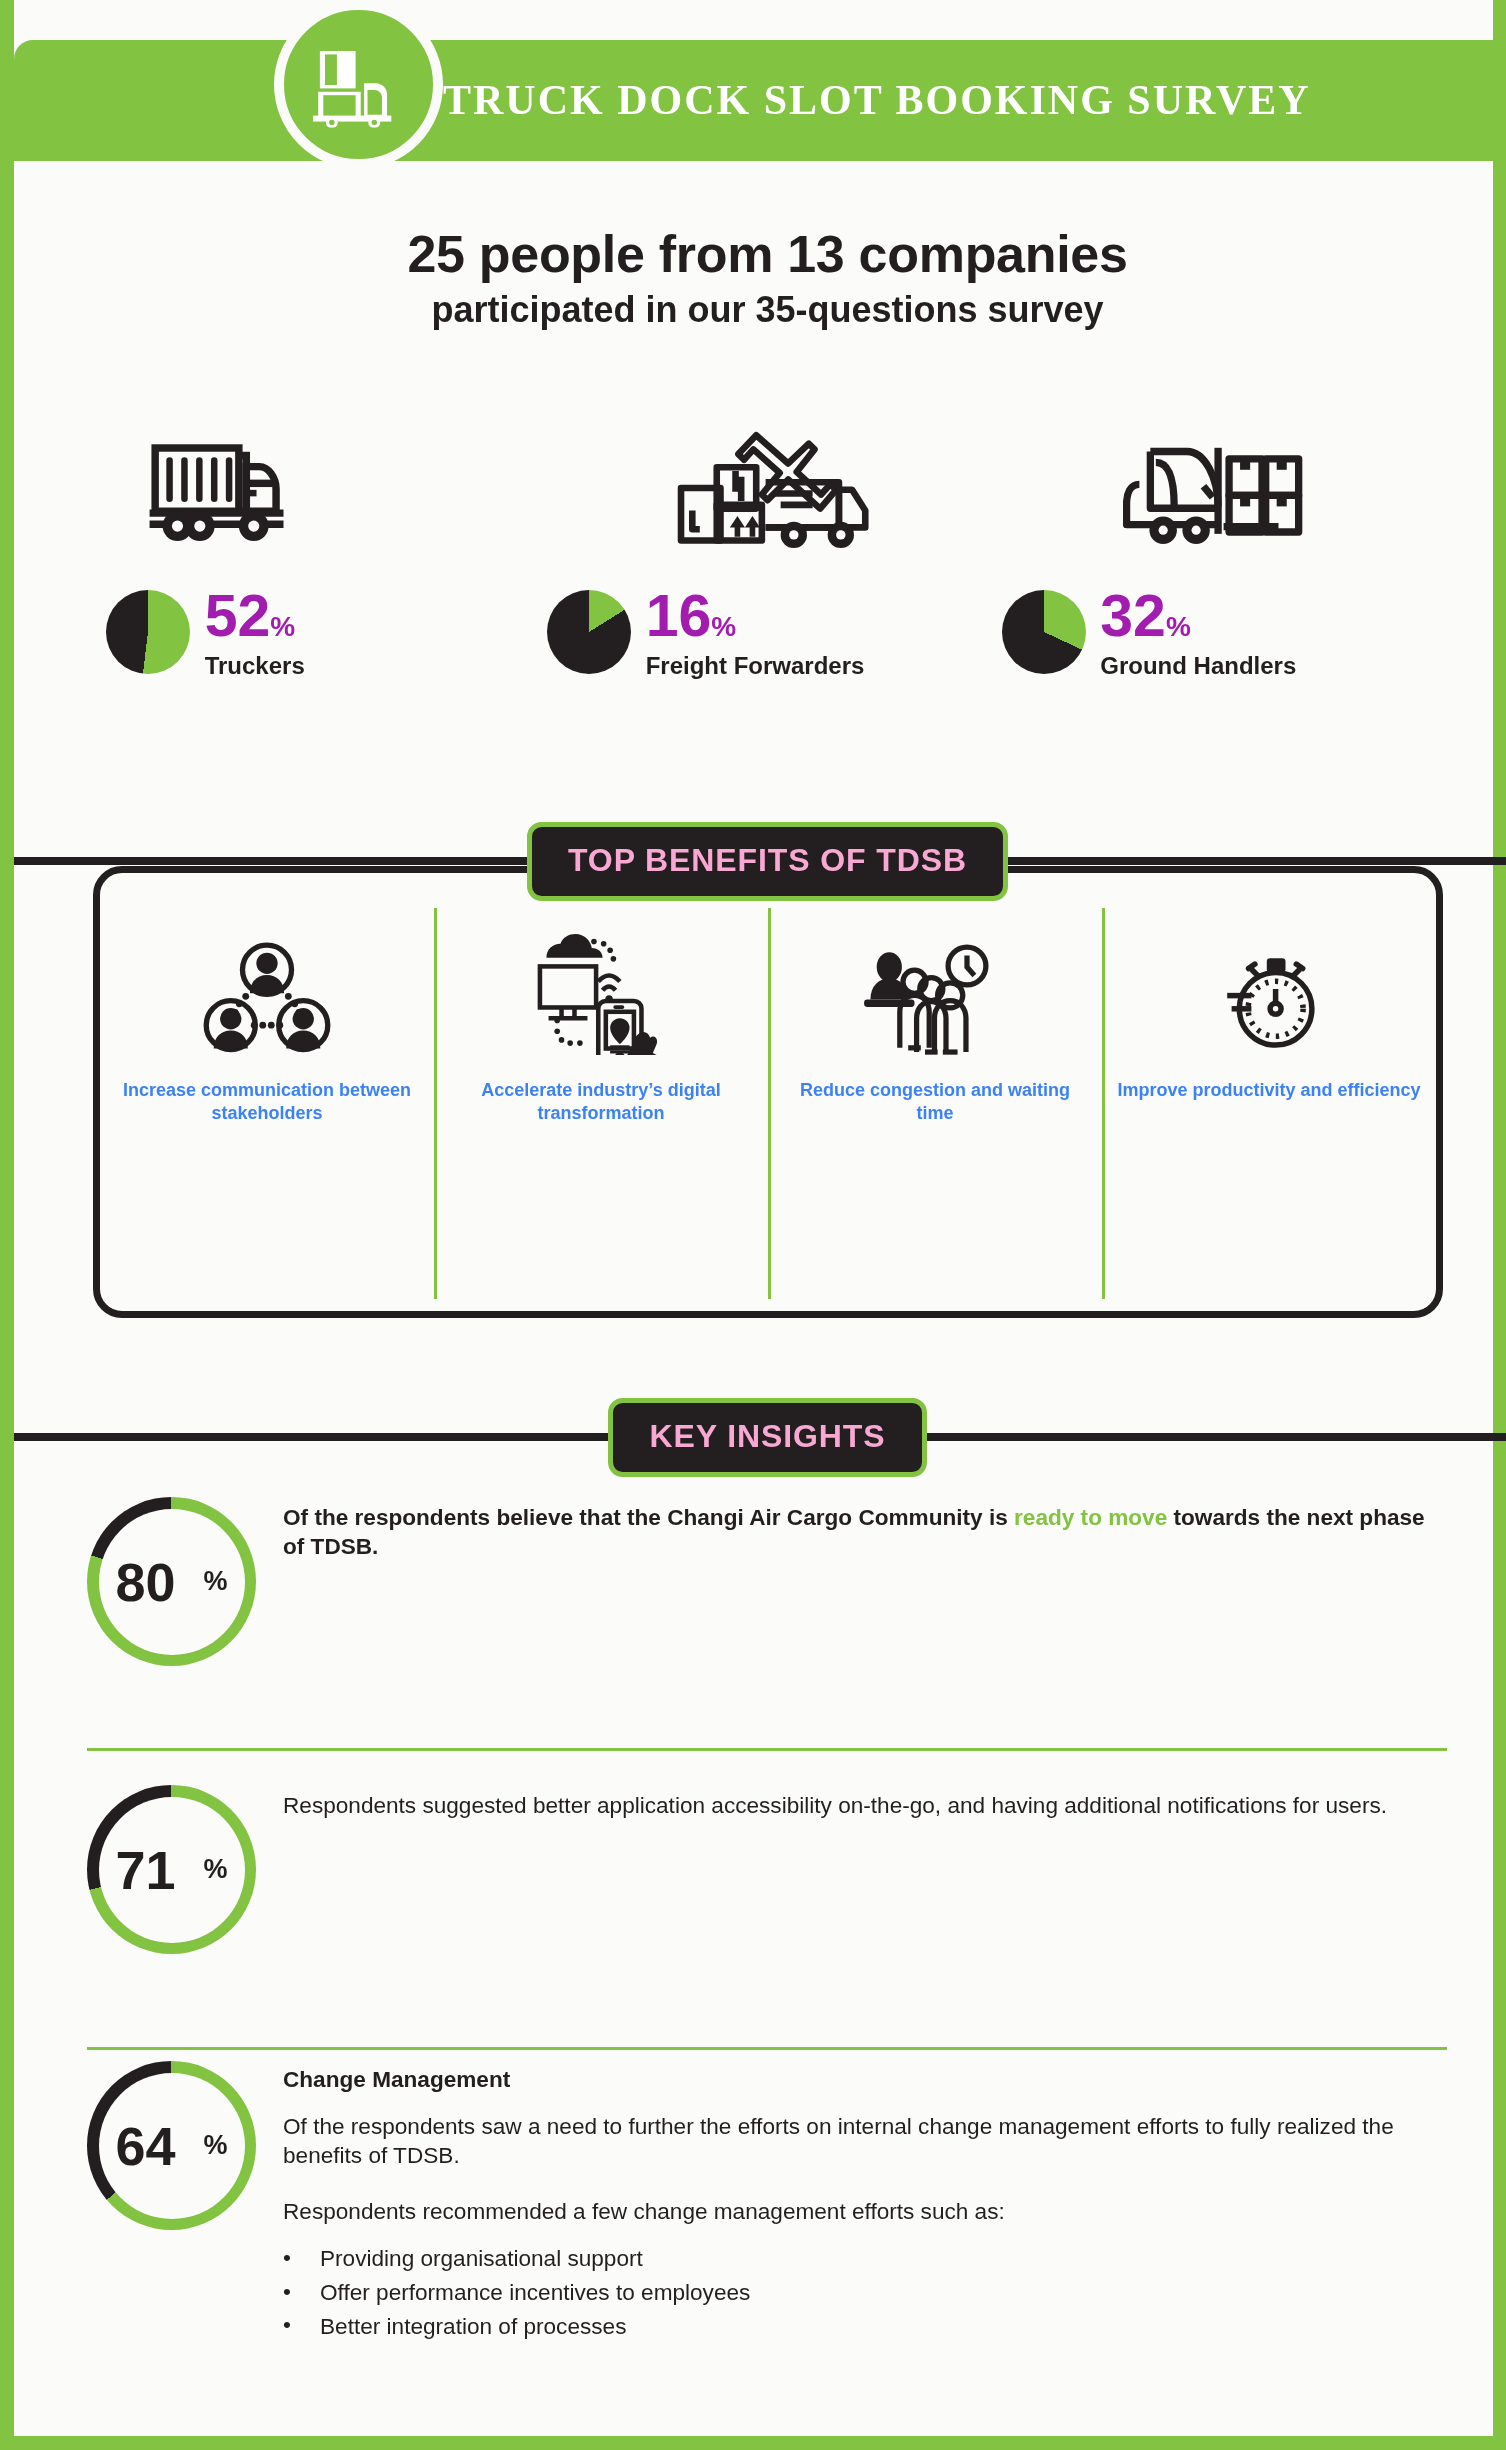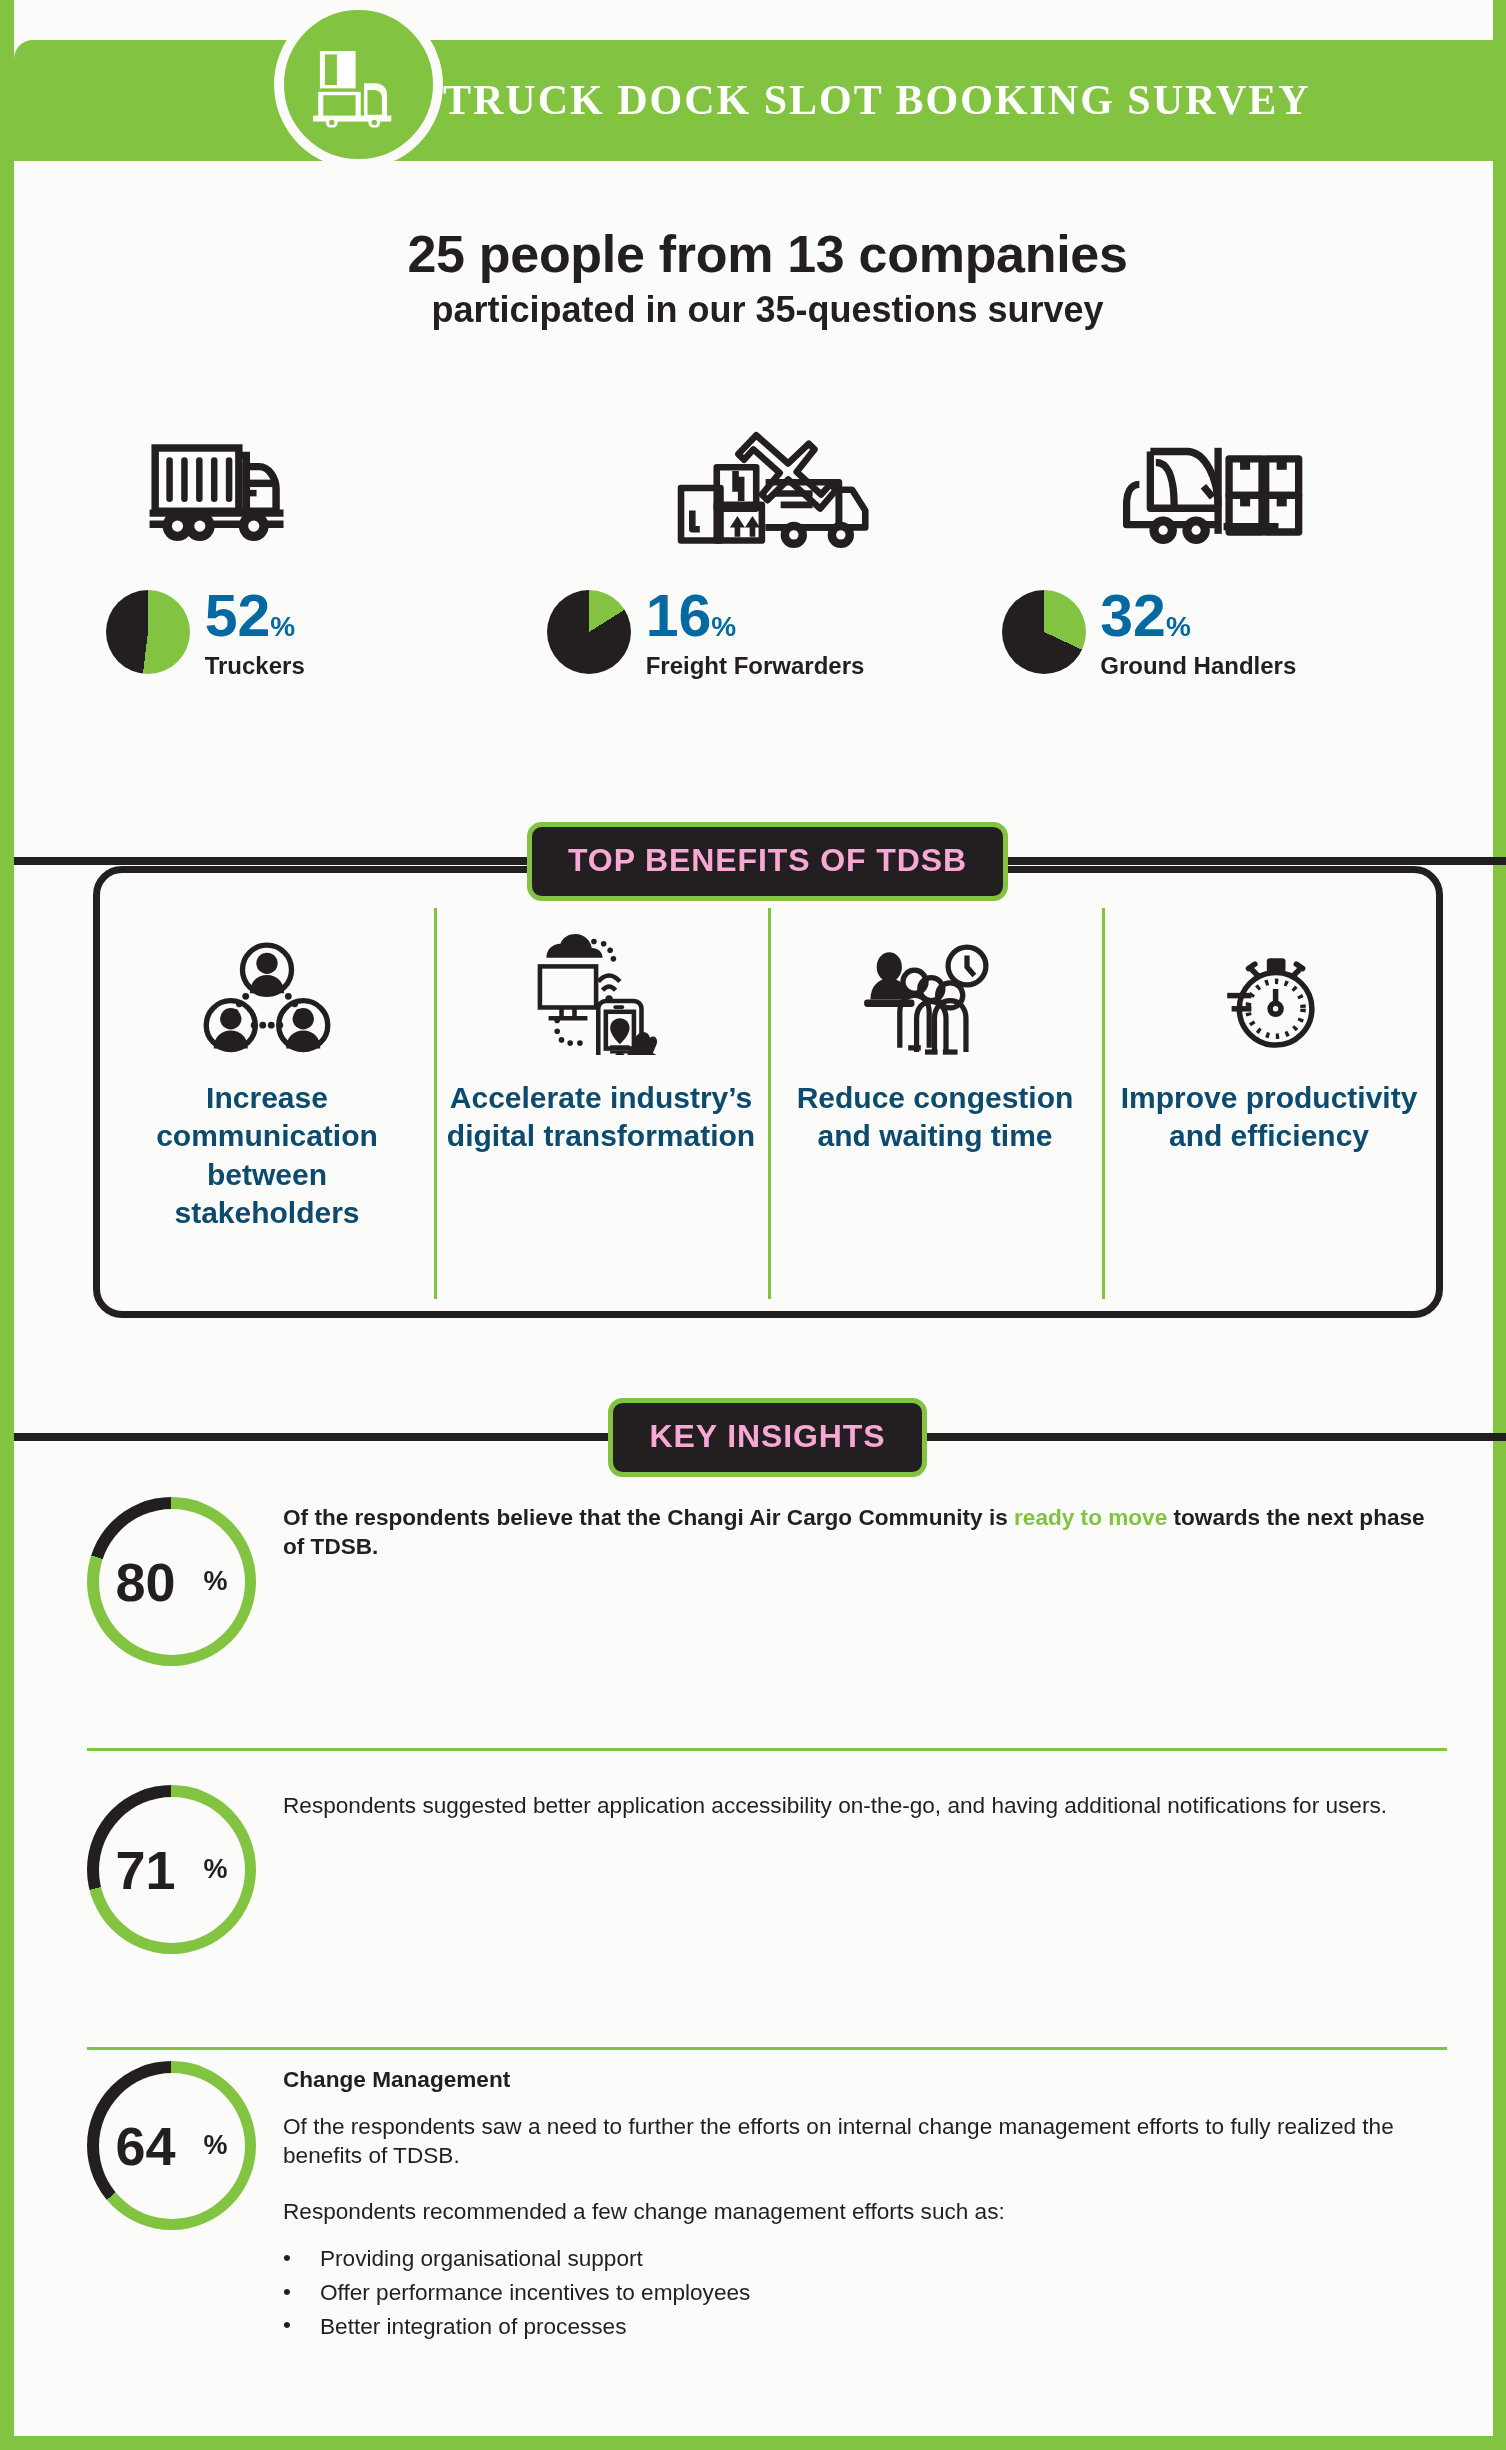--- a/index.html
+++ b/index.html
@@ -109,21 +109,21 @@
   .seg-row-truckers { padding-left: 24px; }
   .seg-row-ff { padding-left: 8px; }
   .seg-row-gh { padding-left: 5.6px; }
   .pie {
     width: 84px; height: 84px;
     border-radius: 50%;
     flex: 0 0 84px;
   }
   .seg-text { margin-left: 14.7px; padding-top: 1.1px; }
   .seg-pct {
-    font-size: 59px; font-weight: 700; color: #0369a1;
+    font-size: 59px; font-weight: 700; color: #a21caf;
     line-height: 0.88; white-space: nowrap;
   }
   .seg-pct .unit { font-size: 28px; font-weight: 700; }
   .seg-label {
     font-size: 24px; font-weight: 700; color: #231f20;
     margin-top: 9px; white-space: nowrap;
   }
 
   
   .pill-wrap {
@@ -174,21 +174,21 @@
     left: 0; top: 35px; bottom: 12.4px;
     width: 3.4px; background: #82c341;
   }
   .benefit-icon {
     height: 130px;
     display: flex; align-items: flex-end; justify-content: center;
   }
   .benefit-label {
     margin-top: 24px;
     text-align: center;
-    font-size: 30px; font-weight: 700; color: #0c4a6e;
+    font-size: 18px; font-weight: 700; color: #3b82f6;
     line-height: 1.28;
   }
 
   
   .insight {
     position: absolute;
     left: 0; width: 1507px;
     z-index: 4;
   }
   #insight-80 { top: 1497px; }

